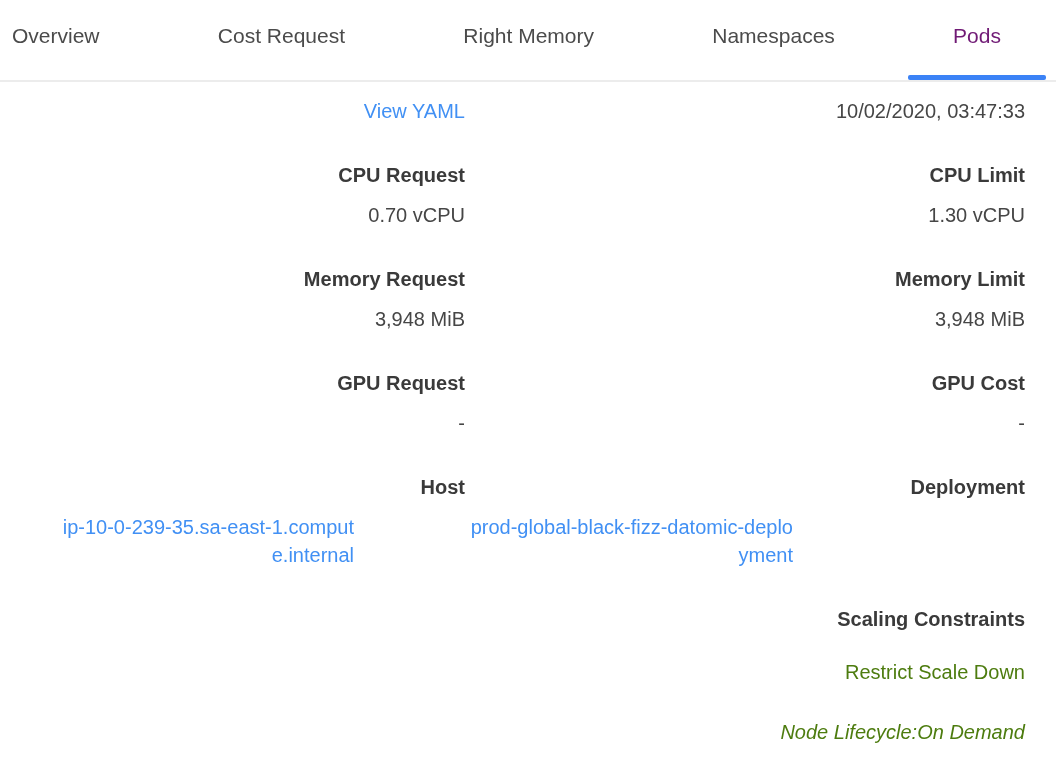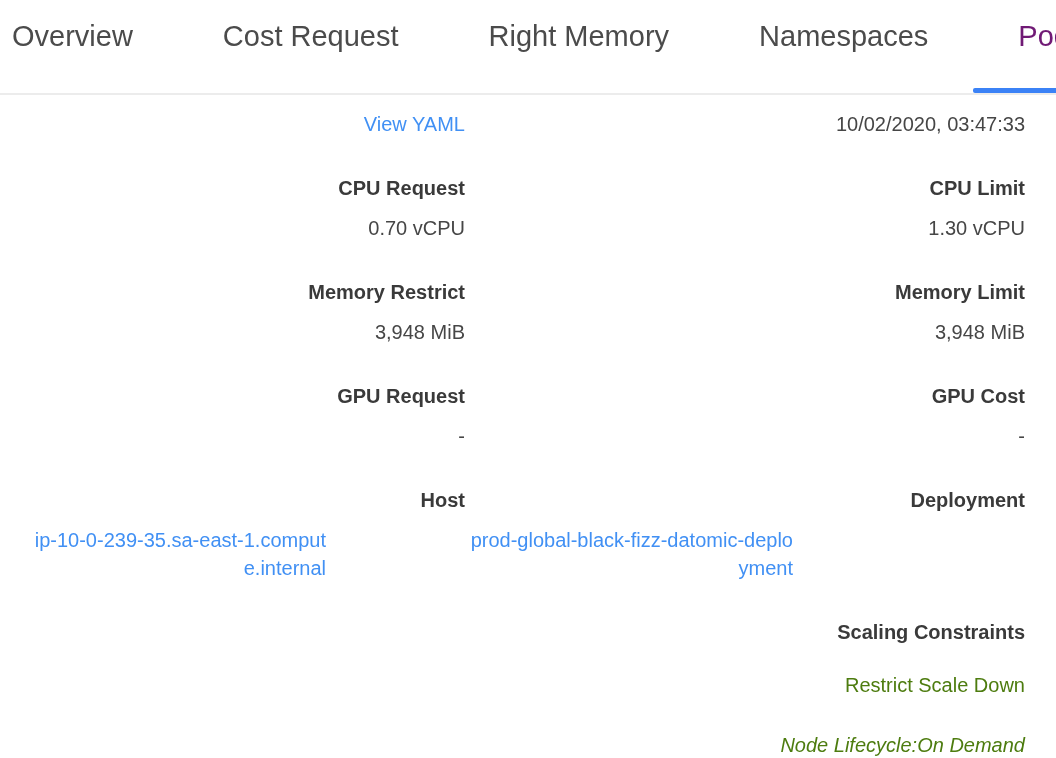--- a/index.html
+++ b/index.html
@@ -13,22 +13,22 @@
   .tabbar {
     display: flex;
     justify-content: space-between;
     align-items: stretch;
     padding: 0 10px;
     border-bottom: 2px solid #ececec;
     background: #ffffff;
   }
   .tab {
     position: relative;
-    padding: 21px 45px 42px;
-    font-size: 29px;
+    padding: 21px 45px 29px;
+    font-size: 21px;
     line-height: 30px;
     color: #4b4b4b;
     cursor: pointer;
     white-space: nowrap;
   }
   .tab:first-child { padding-left: 2px; }
   .tab.active { color: #701a75; }
   .tab.active::after {
     content: "";
     position: absolute;
@@ -56,21 +56,21 @@
     color: #464646;
     line-height: 28px;
   }
   .link {
     color: #4190f4;
     text-decoration: none;
     cursor: pointer;
     line-height: 28px;
     display: inline-block;
   }
-  .link-wrap-left  { max-width: 297px; word-break: break-all; display: block; }
+  .link-wrap-left  { max-width: 297px; word-break: break-all; display: block; margin-left: 28px; }
   .link-wrap-right { max-width: 328px; word-break: break-all; display: block; }
   .sub-value { color: #4d7c0f; line-height: 28px; margin-top: 25px; }
   .sub-value + .sub-value { margin-top: 32px; font-style: italic; }
 </style>
 </head>
 <body>
 
 <div class="tabbar">
   <div class="tab">Overview</div>
   <div class="tab">Cost Request</div>
@@ -85,21 +85,21 @@
     <div class="group">
       <a class="link">View YAML</a>
     </div>
 
     <div class="group">
       <div class="field-label">CPU Request</div>
       <div class="field-value">0.70 vCPU</div>
     </div>
 
     <div class="group">
-      <div class="field-label">Memory Restrict</div>
+      <div class="field-label">Memory Request</div>
       <div class="field-value">3,948 MiB</div>
     </div>
 
     <div class="group">
       <div class="field-label">GPU Request</div>
       <div class="field-value">-</div>
     </div>
 
     <div class="group">
       <div class="field-label">Host</div>

